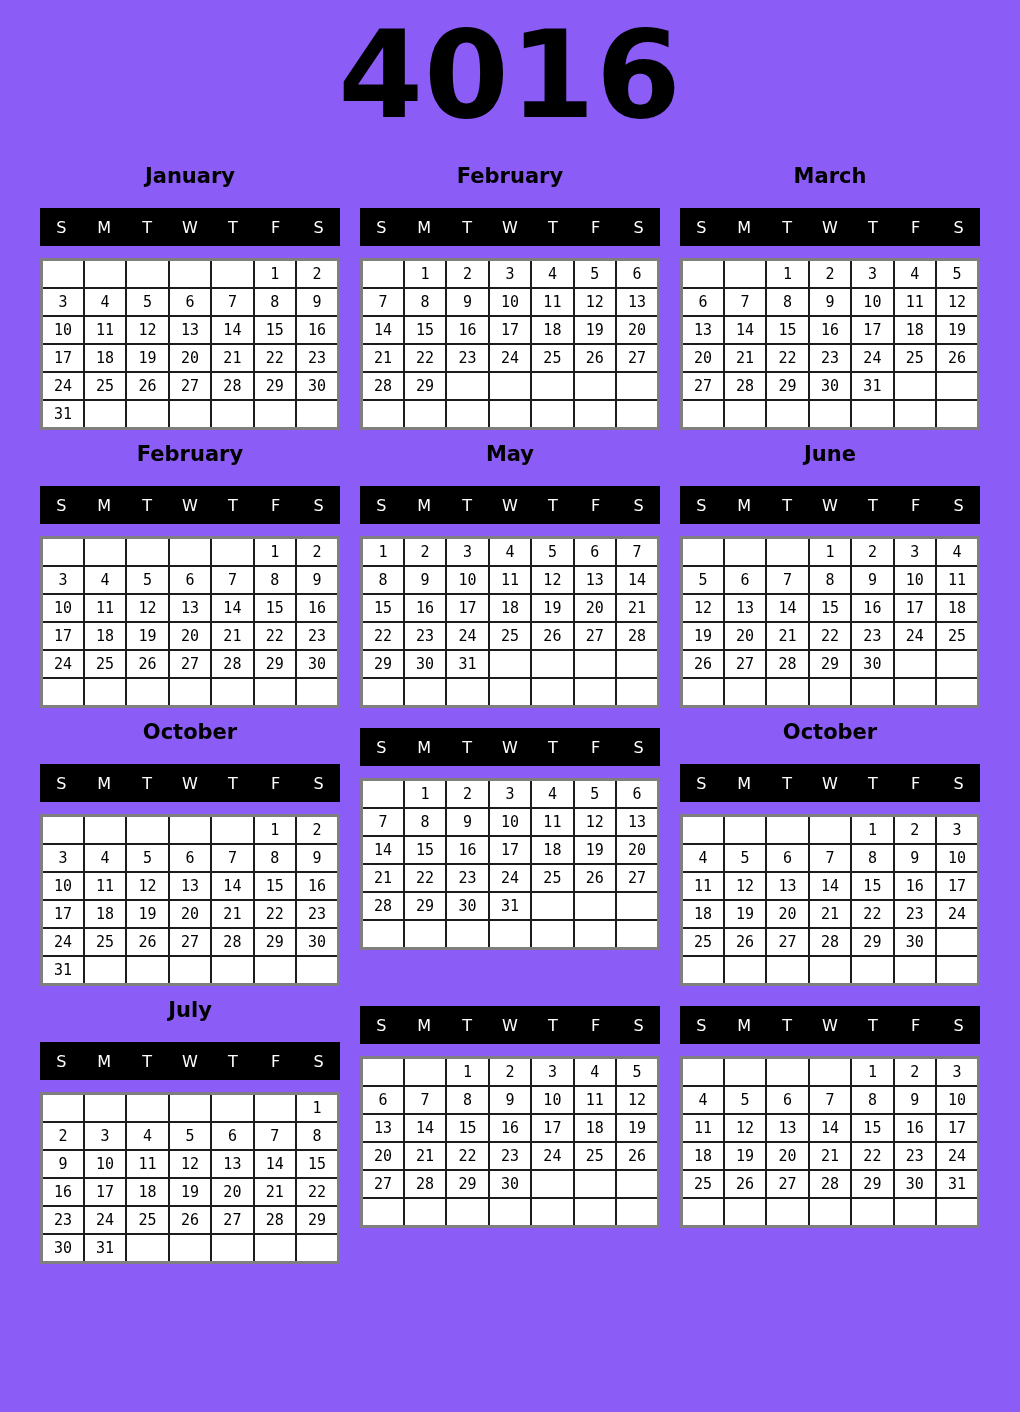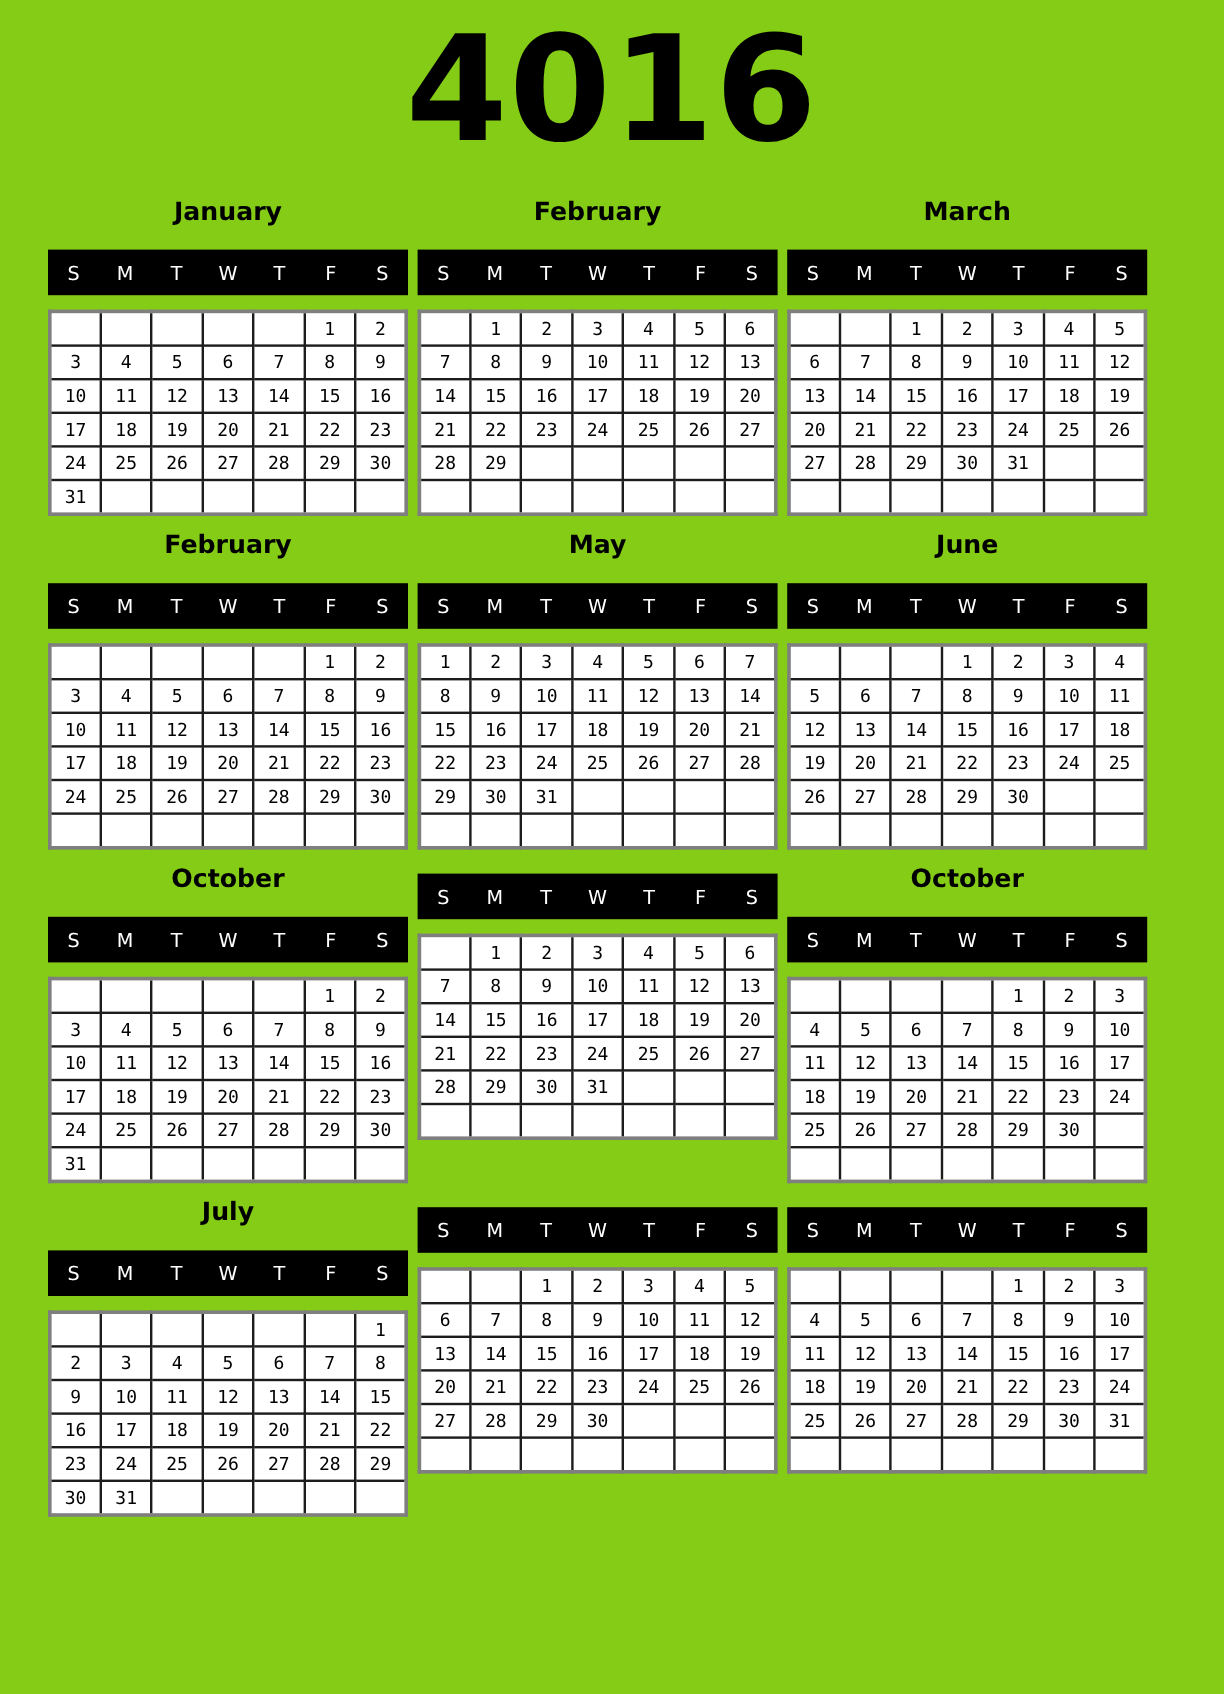--- a/index.html
+++ b/index.html
@@ -2,34 +2,34 @@
 <html><head>
 <meta charset="utf-8">
 <style>
   html, body { margin: 0; padding: 0; background: #ffffff; }
   body {
     width: 1020px; height: 1412px;
     font-family: "DejaVu Sans", sans-serif;
     color: #000000;
     overflow: hidden;
   }
-  .page { width: 1020px; height: 1412px; background: #84cc16; }
+  .page { width: 1020px; height: 1412px; background: #8b5cf6; }
   .year-title {
     text-align: center;
     font-size: 122px;
     font-weight: bold;
     line-height: 1.0;
     padding-top: 14px;
     height: 122px;
     letter-spacing: 1px;
   }
   .months-grid {
     display: grid;
     grid-template-columns: repeat(3, 300px);
-    column-gap: 8px;
+    column-gap: 20px;
     grid-auto-rows: 278px;
     padding: 0 40px;
     margin-top: 16px;
   }
   .month { width: 300px; }
   .month-title {
     text-align: center;
     font-weight: bold;
     font-size: 21px;
     height: 23px;

